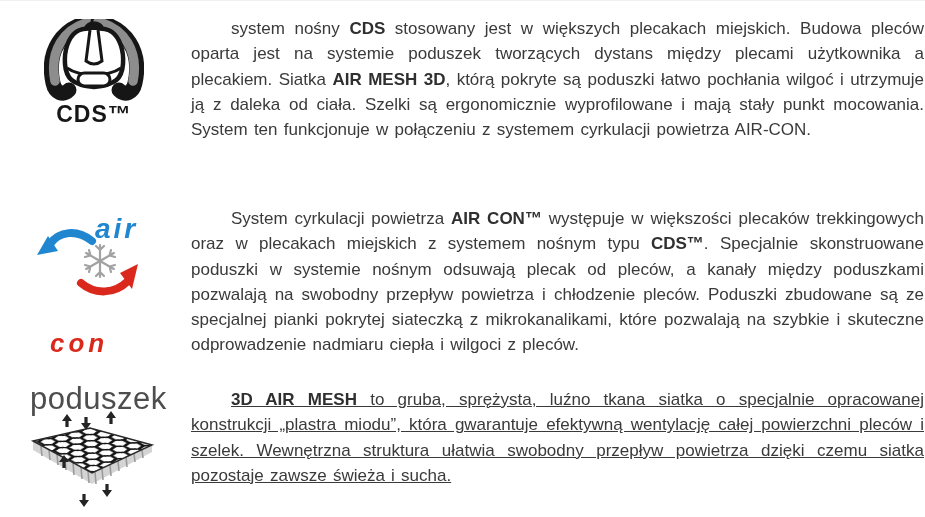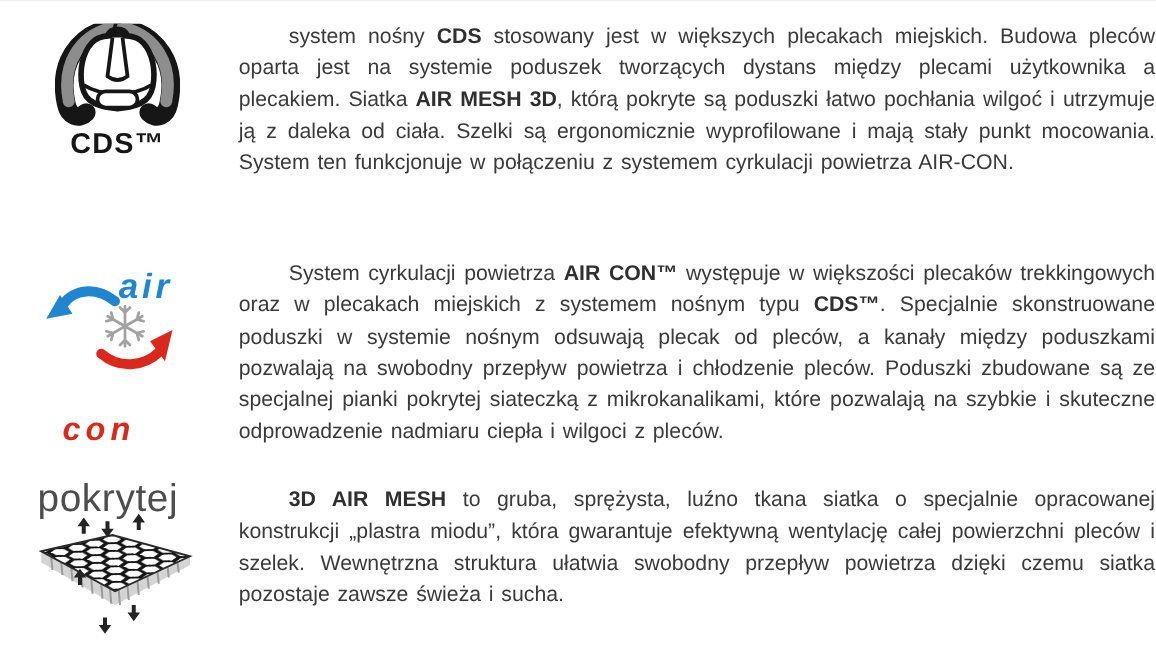--- a/index.html
+++ b/index.html
@@ -9,21 +9,21 @@
     border-top:1px solid #f0f0f0;
   }
   .para {
     position:absolute; left:187px; width:733px; margin:4px;
     font-size:17px; line-height:25.3px; text-align:justify; text-indent:40px;
     color:#3a3a3a; word-spacing:1.5px;
   }
   .para b { font-weight:bold; color:#2f2f2f; }
   .p1 { top:11px; }
   .p2 { top:201px; }
-  .p3 { top:382px; }
+  .p3 { top:382px;text-decoration:underline; }
 
   .cds-svg { position:absolute; left:44px; top:18px; }
   .cds-label {
     position:absolute; left:38px; top:100px; width:112px; text-align:center;
     font-size:23px; font-weight:bold; color:#161616; letter-spacing:1px;
   }
 
   .aircon-svg { position:absolute; left:35px; top:210px; }
   .air-label {
     position:absolute; left:95px; top:212px;
@@ -87,21 +87,21 @@
     <g>
       <path d="M46,72 C60,84 80,83 93,70" stroke="#da291c" stroke-width="8" fill="none" stroke-linecap="round"></path>
       <path d="M103,53 L85,62 L97,78 Z" fill="#da291c"></path>
     </g>
   </svg>
   <div class="air-label">air</div>
   <div class="con-label">con</div>
 
   <p class="para p2"><span>System cyrkulacji powietrza </span><b>AIR CON™</b><span> występuje w większości plecaków trekkingowych oraz w plecakach miejskich z systemem nośnym typu </span><b>CDS™</b><span>. Specjalnie skonstruowane poduszki w systemie nośnym odsuwają plecak od pleców, a kanały między poduszkami pozwalają na swobodny przepływ powietrza i chłodzenie pleców. Poduszki zbudowane są ze specjalnej pianki pokrytej siateczką z mikrokanalikami, które pozwalają na szybkie i skuteczne odprowadzenie nadmiaru ciepła i wilgoci z pleców.</span></p>
 
-  <div class="airmesh-label">pokrytej</div>
+  <div class="airmesh-label">poduszek</div>
 
   <svg class="mesh-svg" width="175" height="105" viewBox="0 0 175 105">
     <defs>
       <pattern id="hexpat" patternUnits="userSpaceOnUse" width="13.86" height="24" patternTransform="matrix(1.05,0.2,-0.55,0.4,0,4)">
         <path d="M6.93,0 L13.86,4 L13.86,12 L6.93,16 L0,12 L0,4 Z M6.93,16 L6.93,24" fill="none" stroke="#141414" stroke-width="3.4"></path>
       </pattern>
     </defs>
 
     <path d="M19,32 L78,64 L138,36 L138,43 L78,75 L19,41 Z" fill="#d4d4d4"></path>
 

